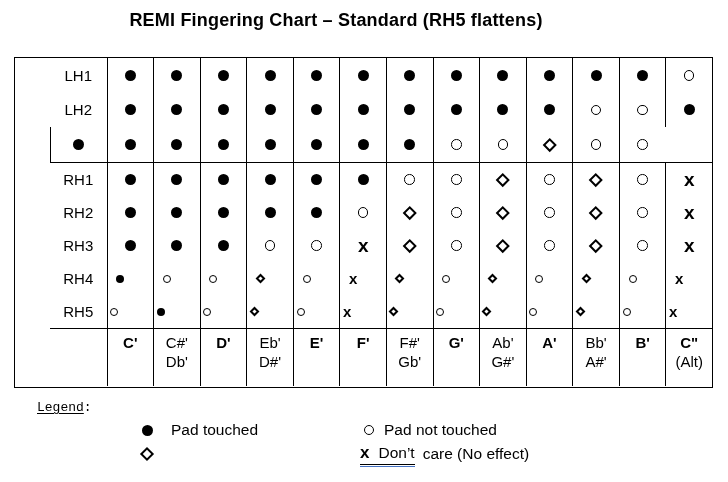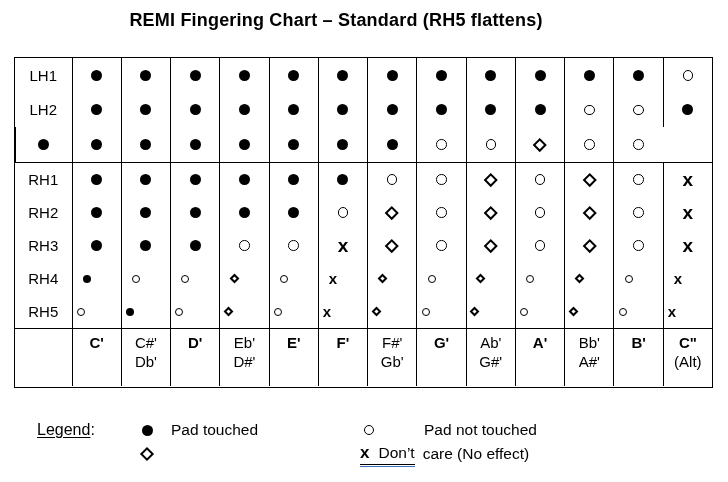--- a/index.html
+++ b/index.html
@@ -7,21 +7,21 @@
     position:relative;width:728px;height:482px;background:#ffffff;
     font-family:"Liberation Sans",sans-serif;color:#000;overflow:hidden;
   }
   .title{
     position:absolute;top:10px;left:0;width:672px;text-align:center;
     font-size:18px;font-weight:700;letter-spacing:.2px;
   }
   
   .chart-table{
     position:absolute;left:14px;top:57px;width:699px;height:331px;
-    border:1.5px solid #000;box-sizing:border-box;background:#fff;
+    border:1.5px solid #000;box-sizing:border-box;background:#fff;padding-left:35px;
   }
   .band{display:grid;grid-template-columns:56.5px repeat(13,1fr);box-sizing:border-box;}
   .band-lh{height:104px;grid-template-rows:repeat(3,1fr);}
   .band-rh{height:166px;grid-template-rows:repeat(5,1fr);border-top:1.5px solid #000;text-align:center;}
   .band-labels{height:58px;border-top:1.5px solid #000;}
   .cell{
     display:flex;align-items:center;justify-content:center;
     border-left:1px solid #000;box-sizing:border-box;min-width:0;
   }
   .label-col{border-left:none;}
@@ -36,26 +36,26 @@
   .dia{width:9.5px;height:9.5px;border:2.6px solid #000;box-sizing:border-box;
        background:#fff;transform:rotate(45deg);display:inline-block;}
   .xm{font-weight:700;font-size:19px;line-height:1;}
   .sz-s .dotF{width:8px;height:8px;}
   .sz-s .dotO{width:8px;height:8px;border-width:1.3px;}
   .sz-s .dia{width:7px;height:7px;border-width:2px;}
   .sz-s .xm{font-size:15px;}
   .off1{position:relative;left:-10px;}
   .off2{position:relative;left:-16px;}
   
-  .legend-heading{position:absolute;left:37px;top:421px;font-size:16px;}
+  .legend-heading{position:absolute;left:37px;top:400px;font-size:13px;font-family:Liberation Mono, monospace;}
   .legend-heading .ul{text-decoration:underline;text-underline-offset:2px;}
   .legend-item{position:absolute;display:flex;align-items:center;font-size:15.5px;height:20px;}
   .li-1{left:140px;top:420px;gap:9px;}
   .li-2{left:140px;top:444px;}
-  .li-3{left:362px;top:420px;gap:40px;}
+  .li-3{left:362px;top:420px;}
   .li-4{left:360px;top:444px;}
   .symbox{width:14px;display:flex;justify-content:center;flex:none;}
   .legend-item .litext{margin-left:8px;}
   .legend-item .dia{width:10px;height:10px;border-width:2.7px;}
   .legend-item .dotO{width:10px;height:10px;border-width:1.4px;}
   .legend-x{font-weight:700;font-size:17px;line-height:1;}
   .ulgrp{
     position:relative;display:inline-flex;align-items:center;
     border-bottom:1.3px solid #000;padding-bottom:2px;
   }

